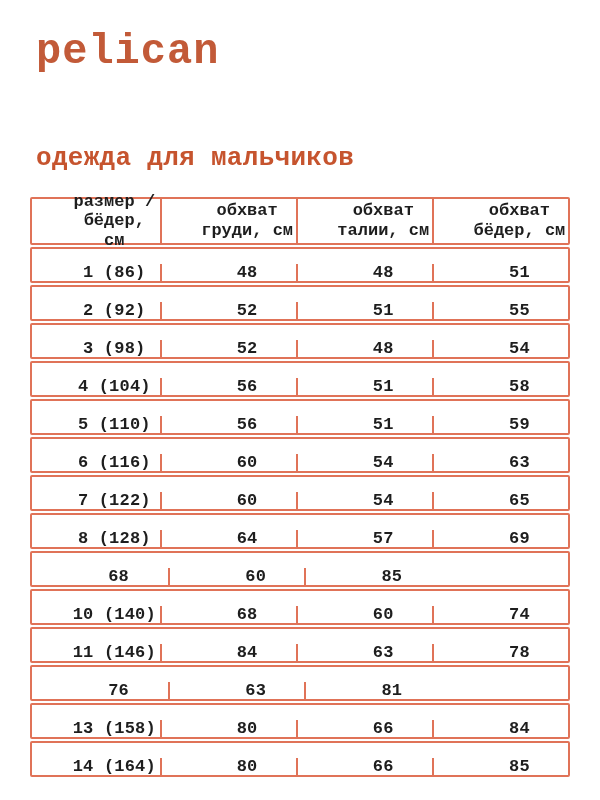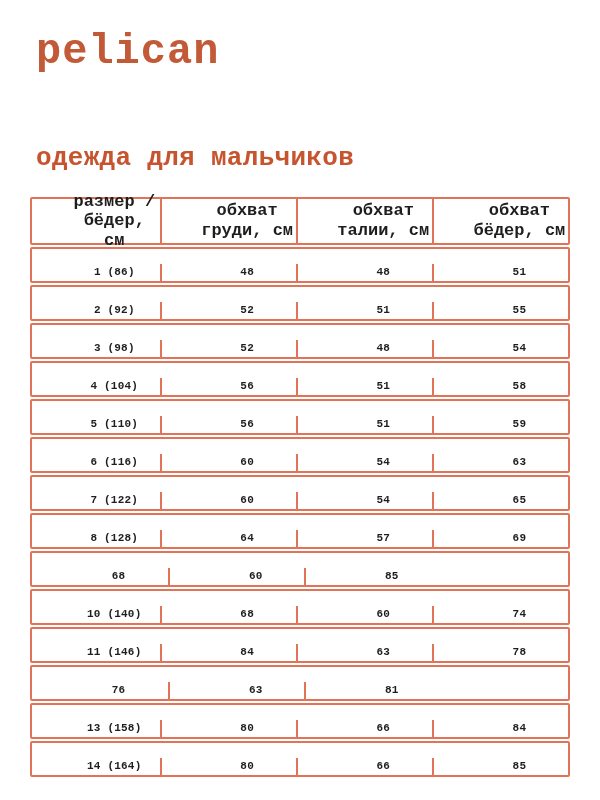--- a/index.html
+++ b/index.html
@@ -49,21 +49,21 @@
     width:25.4%;
     color:var(--text);
     font-weight:bold;
     font-size:17px;
     line-height:1.15;
     text-align:center;
     padding-left:37px;
   }
   .cell.c1{width:23.8%;}
   .cell + .cell{border-left:2px solid var(--border);}
-  .trow:not(.thead) .cell{font-size:11px;letter-spacing:0.2px;margin-top:15px;}
+  .trow:not(.thead) .cell{font-size:17px;letter-spacing:0.2px;margin-top:15px;}
   .hcell span{display:block;}
 </style>
 </head>
 <body>
 
 <div class="page">
 
   <div class="logo">pelican</div>
 
   <h1 class="heading">одежда для мальчиков</h1>

